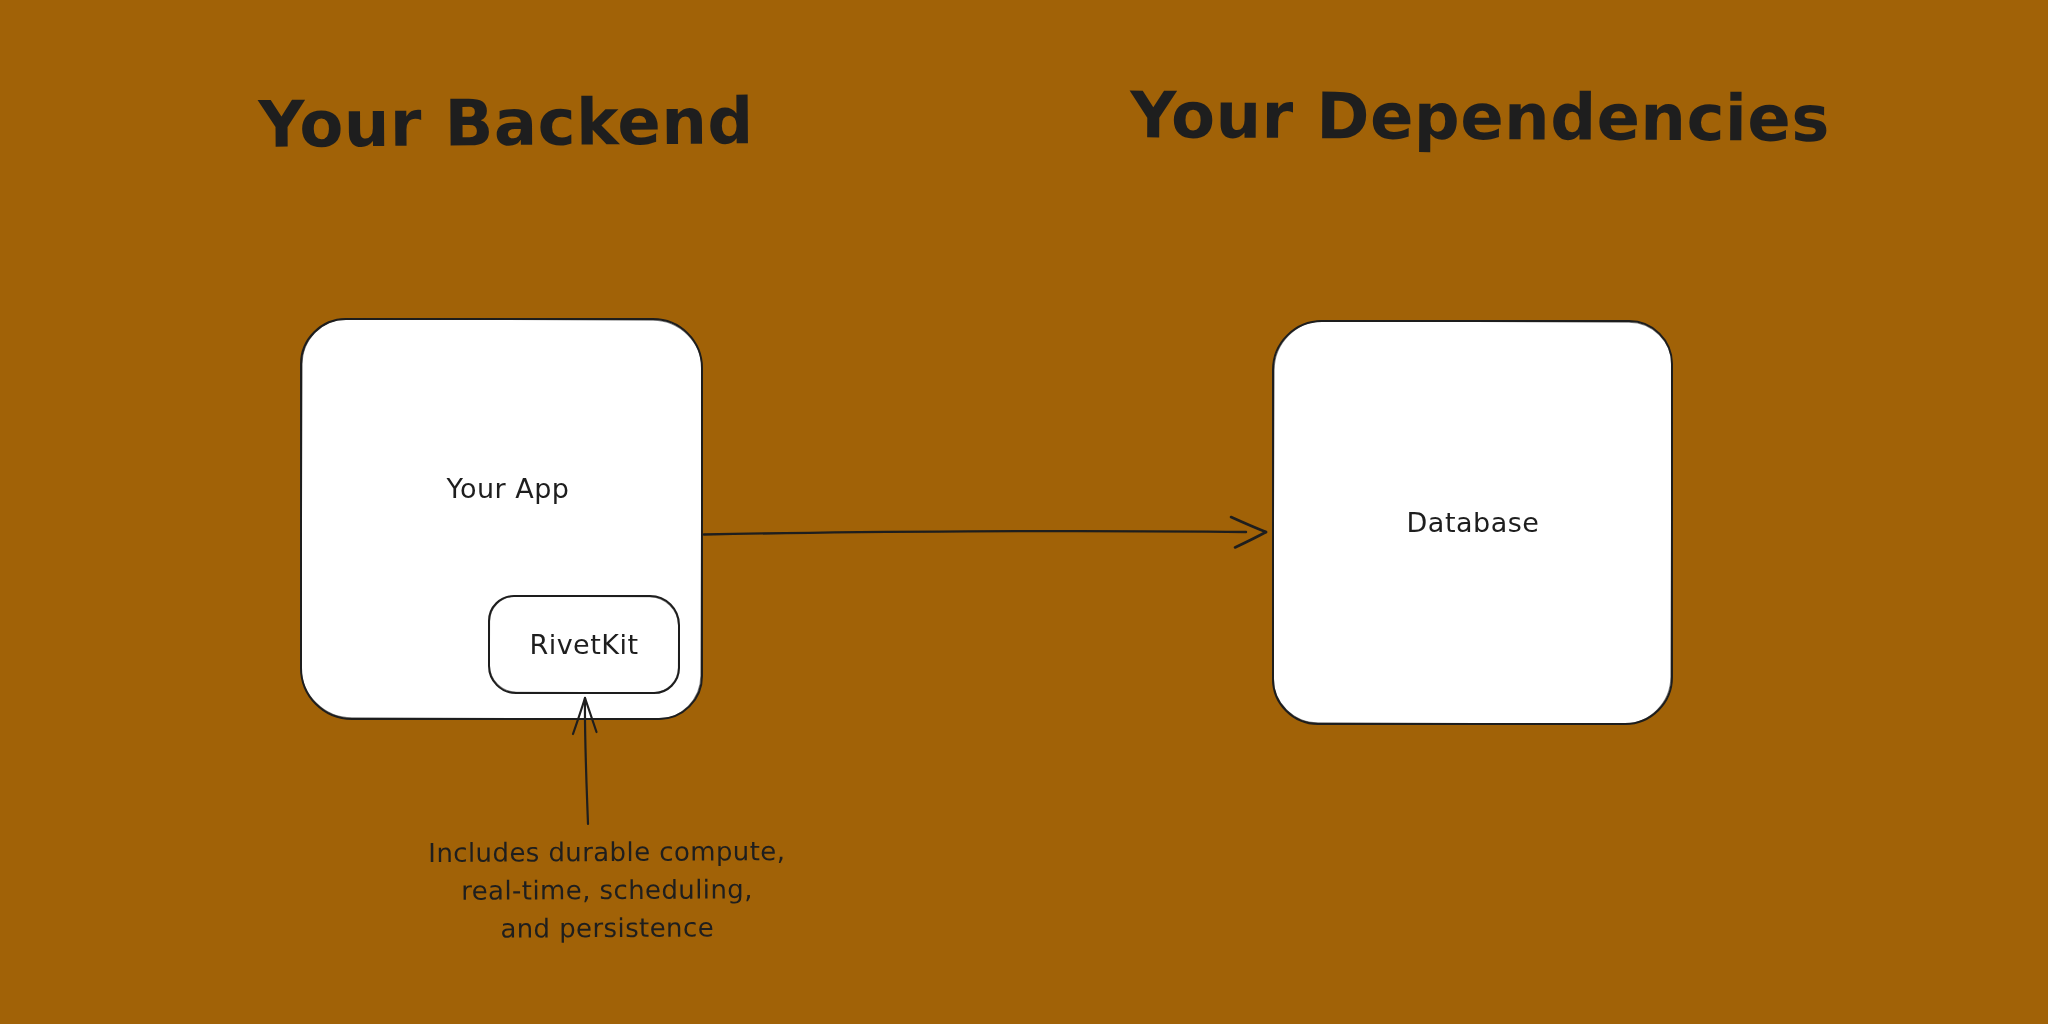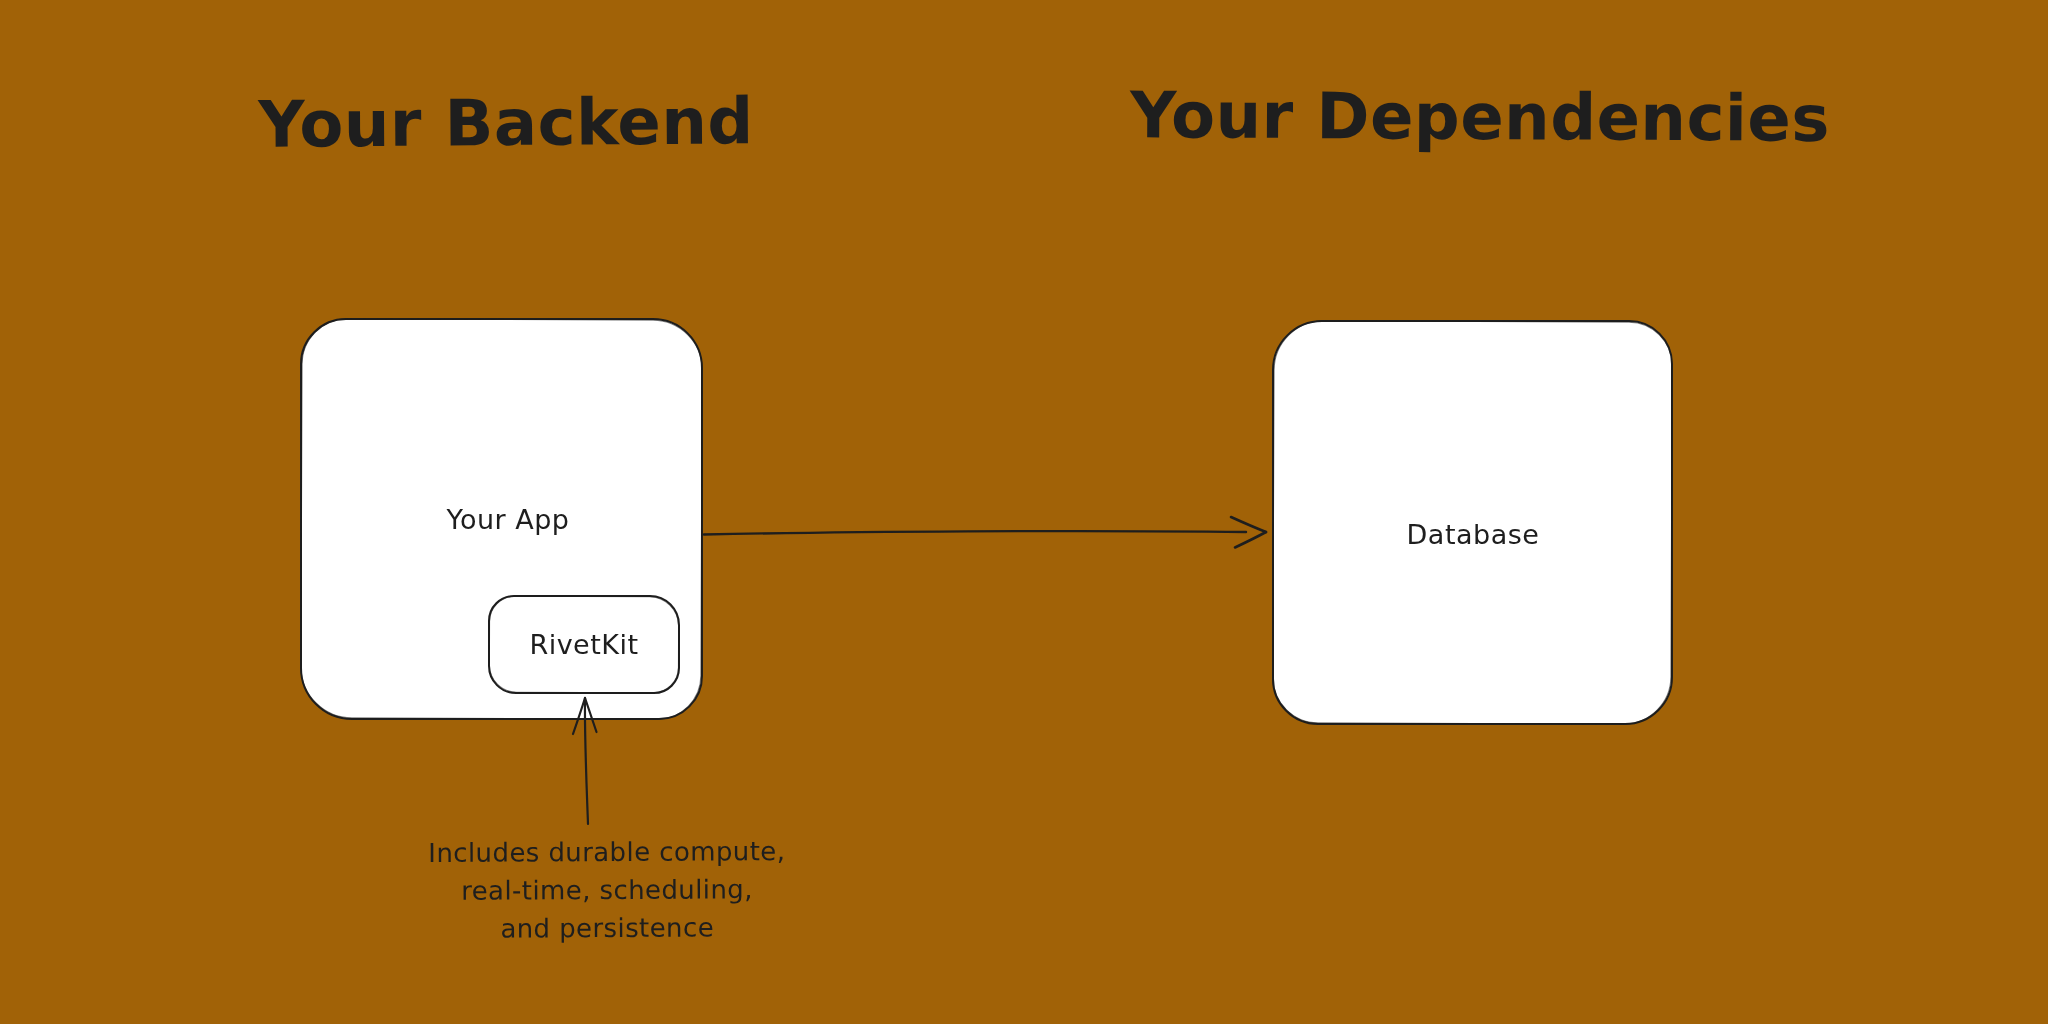--- a/index.html
+++ b/index.html
@@ -66,22 +66,22 @@
   }
   .node-label {
     position: absolute;
     transform: translate(-50%, -50%);
     font-size: 27px;
     font-weight: 500;
     letter-spacing: 0.5px;
     white-space: nowrap;
     color: #1e1e1e;
   }
-  .label-your-app { left: 508px; top: 519px; text-align: right; }
-  .label-database { left: 1473px; top: 522px; margin-top: 12px; }
+  .label-your-app { left: 508px; top: 488px; text-align: right; }
+  .label-database { left: 1473px; top: 522px; }
   .label-rivetkit {
     position: static;
     transform: none;
     font-size: 27px;
     font-weight: 500;
     letter-spacing: 0.5px;
     color: #1e1e1e;
   }
   .arrow-svg {
     position: absolute;

